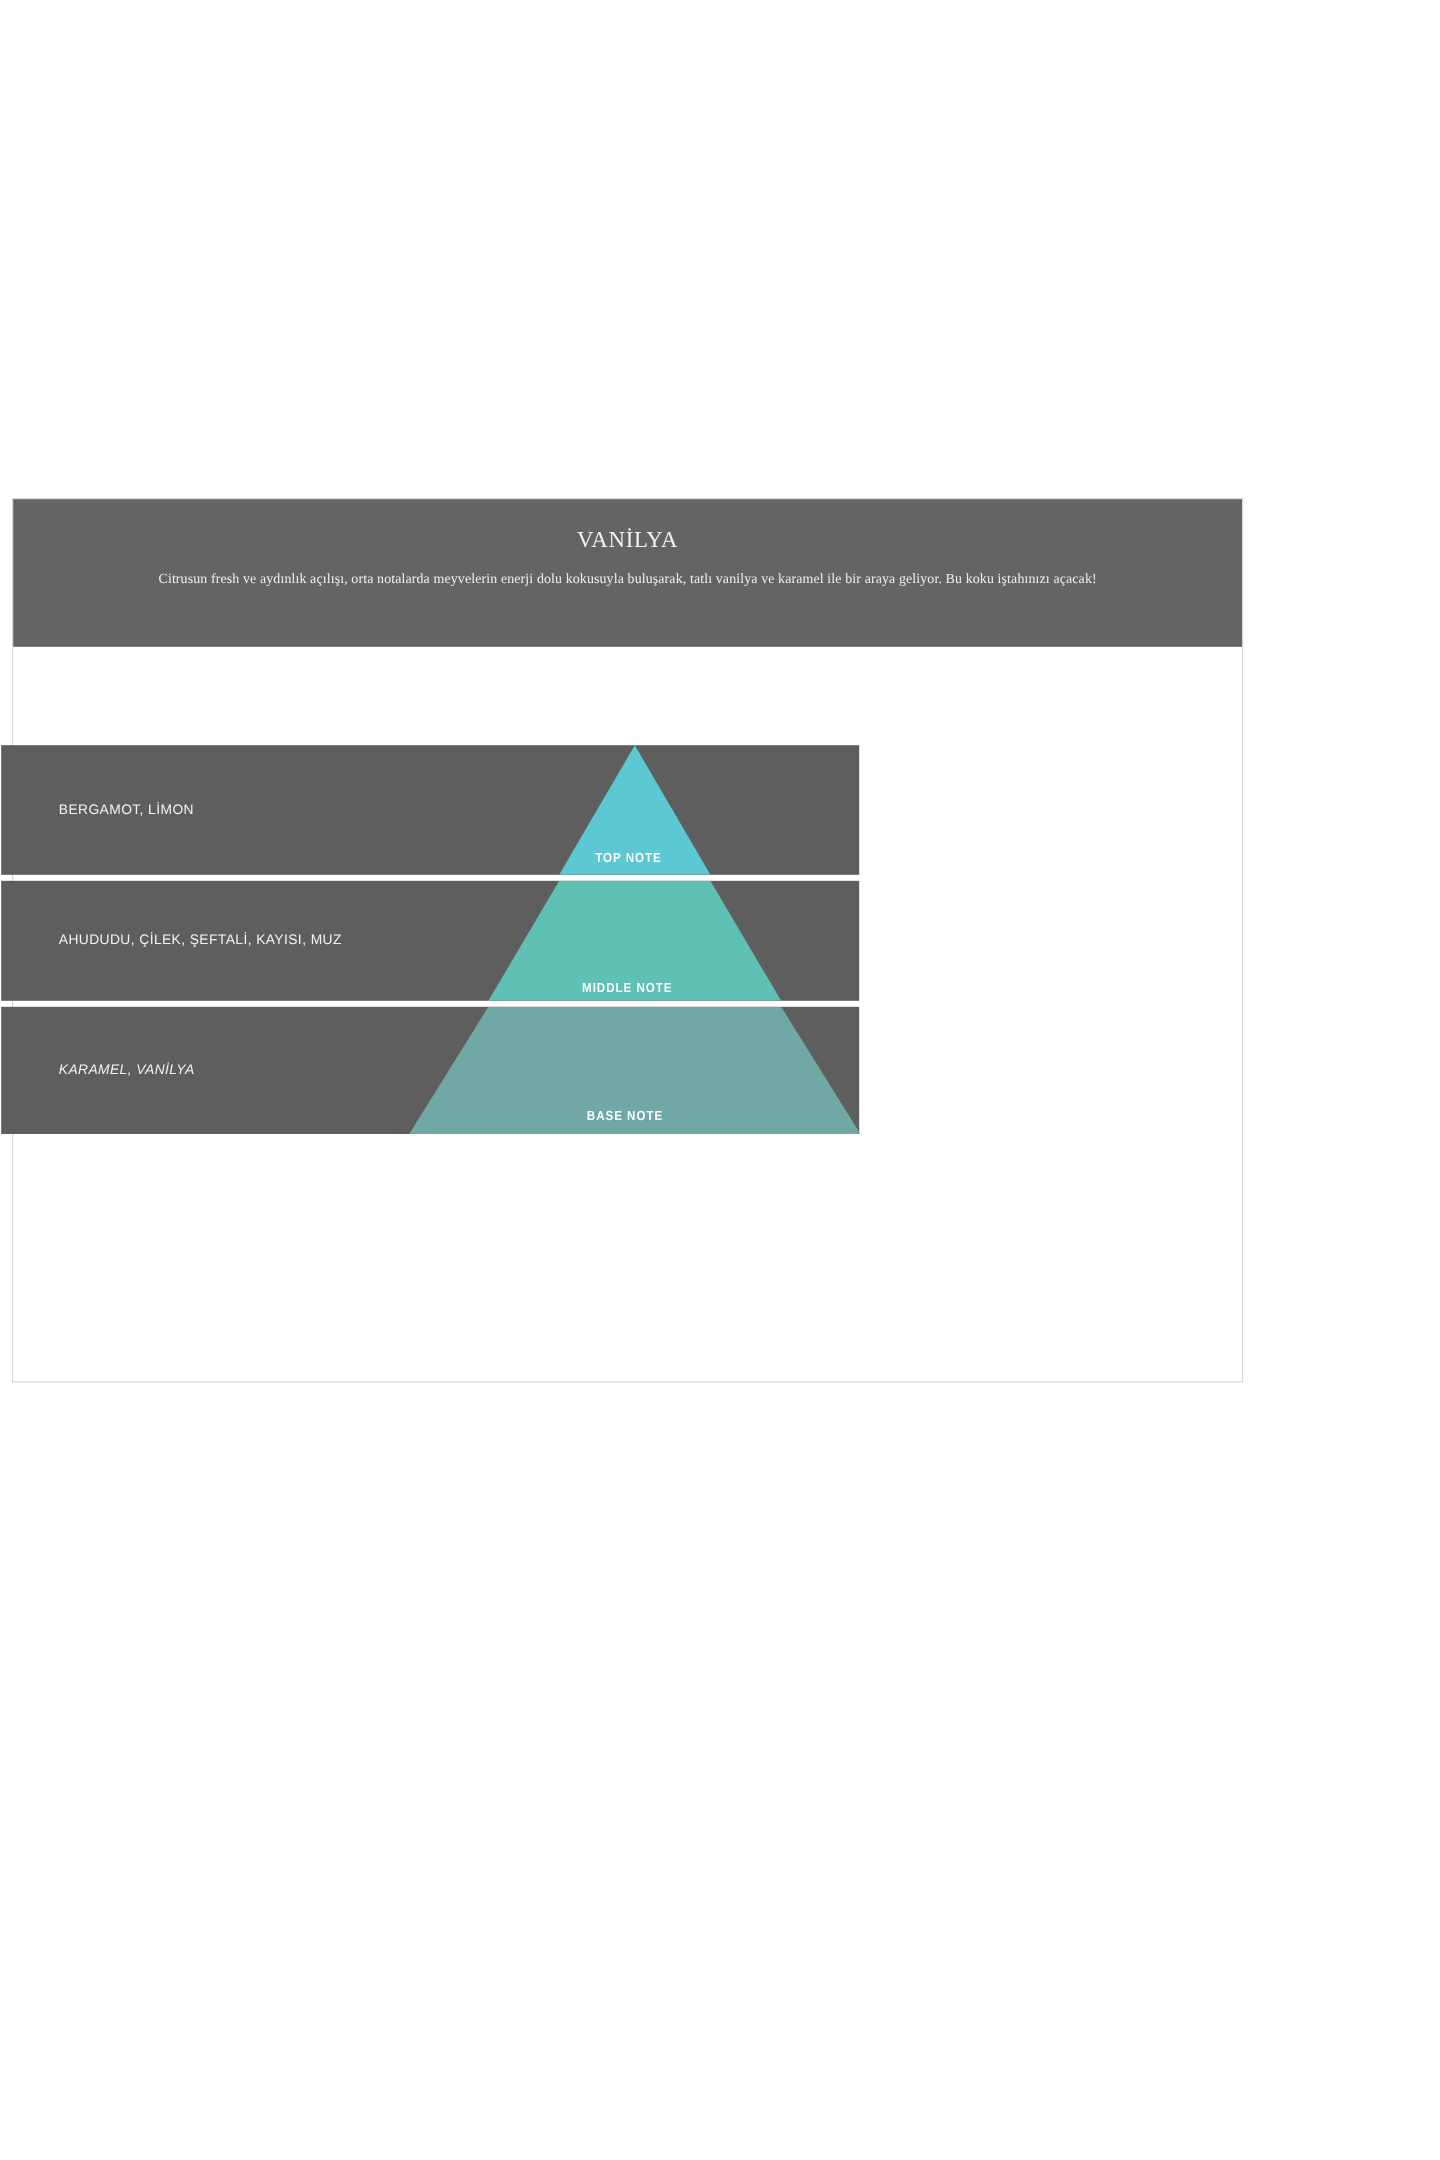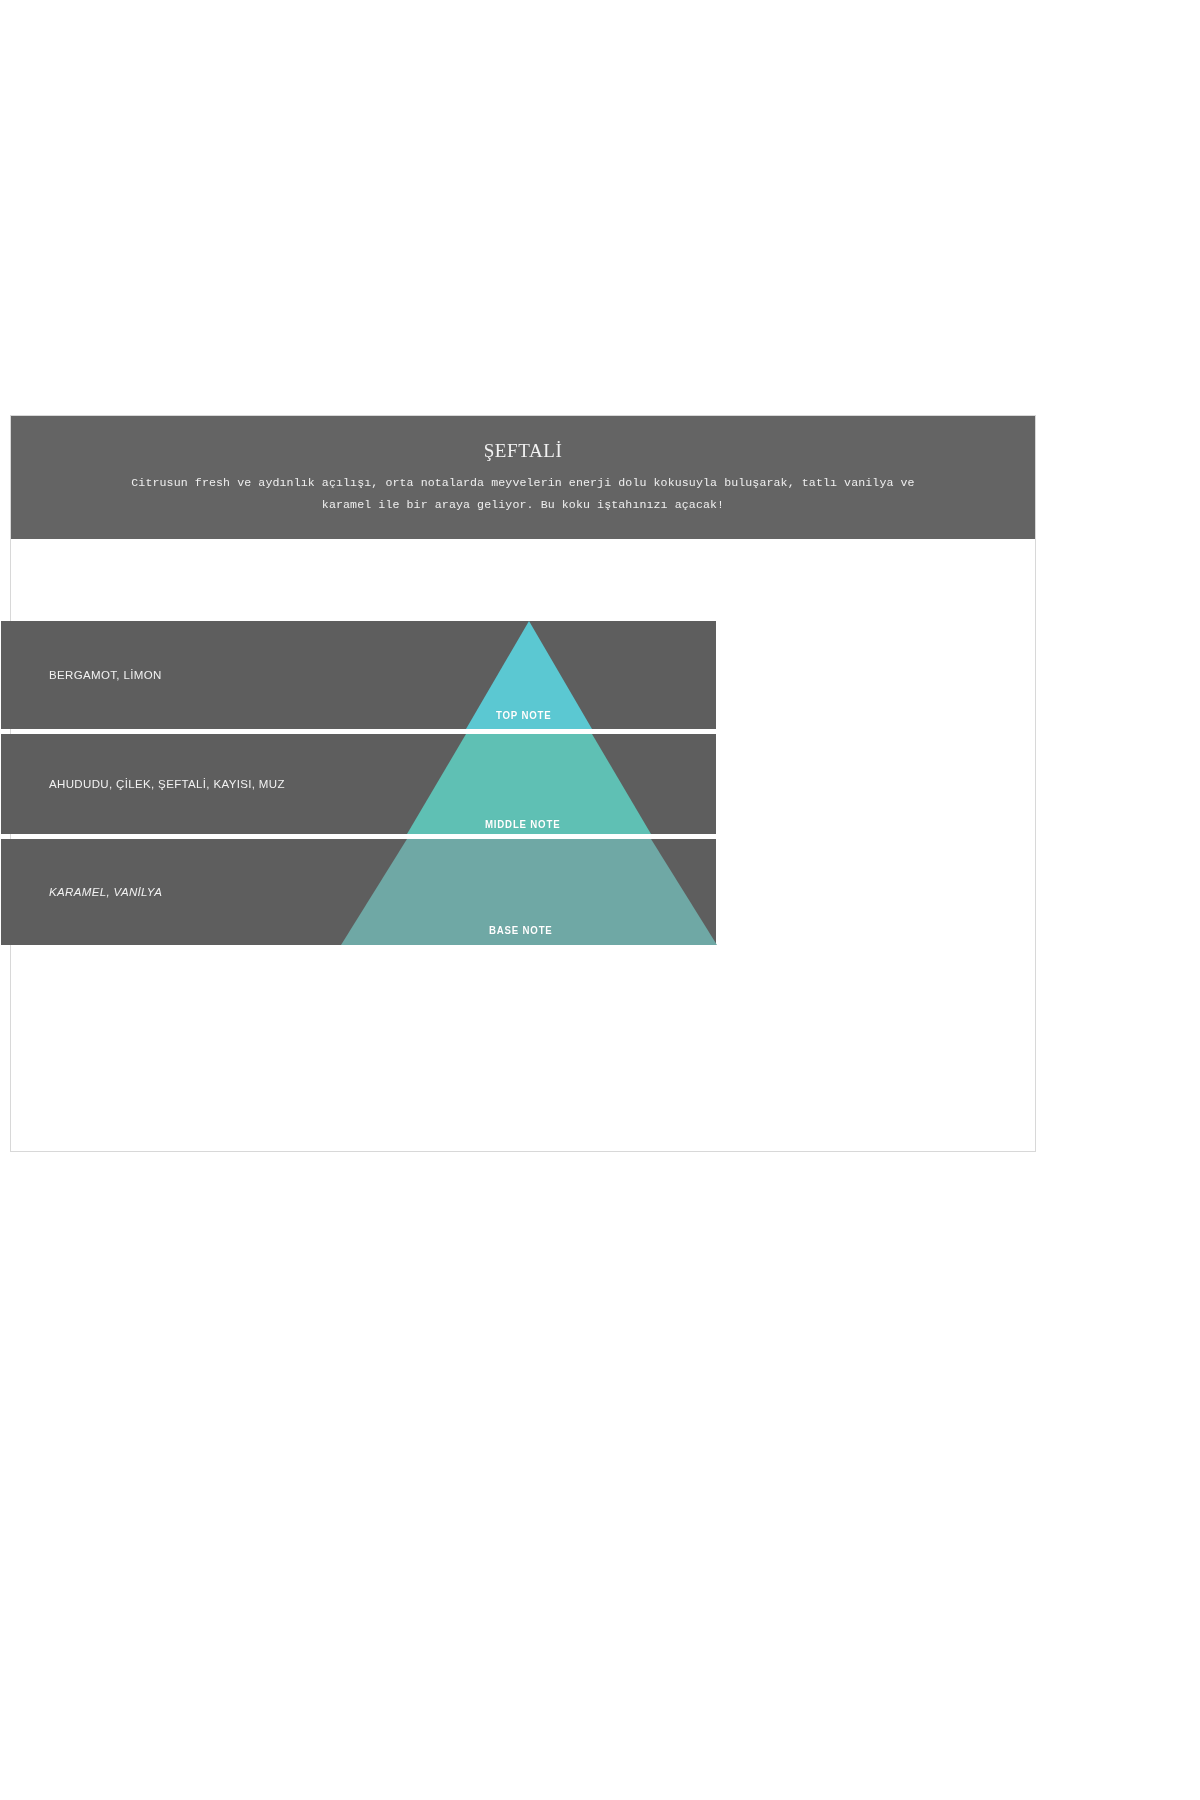--- a/index.html
+++ b/index.html
@@ -49,21 +49,21 @@
     font-size: 19px;
     letter-spacing: 0.6px;
     line-height: 26px;
   }
 
   .header-desc {
     margin: 8px auto 12px;
     width: 790px;
     text-align: center;
     color: #efefef;
-    font-family: Liberation Mono, monospace;
+    font-family: Liberation Serif, serif;
     font-size: 11.6px;
     line-height: 22px;
     letter-spacing: 0.1px;
   }
 
   
   .diagram {
     position: absolute;
     left: -10px;              
     top: 205px;
@@ -136,21 +136,21 @@
   .note-base   { left: 488px; top: 303px; }
 </style>
 </head>
 <body>
 
 <div class="page">
 
   <div class="card">
 
     <div class="header">
-      <div class="header-title">ŞEFTALİ</div>
+      <div class="header-title">VANİLYA</div>
       <div class="header-desc">Citrusun fresh ve aydınlık açılışı, orta notalarda meyvelerin enerji dolu kokusuyla buluşarak, tatlı vanilya ve karamel ile bir araya geliyor. Bu koku iştahınızı açacak!</div>
     </div>
 
     <div class="diagram">
 
       <div class="row row-top">
         <span class="row-label">BERGAMOT, LİMON</span>
       </div>
 
       <div class="row row-middle">

